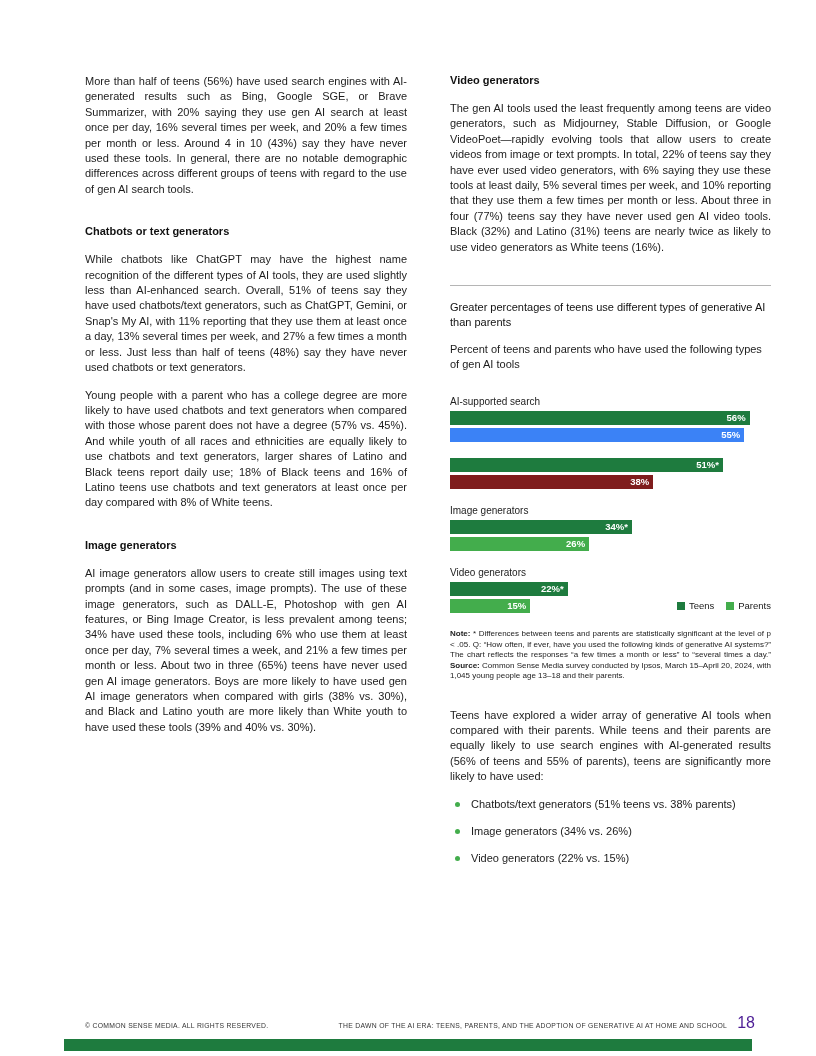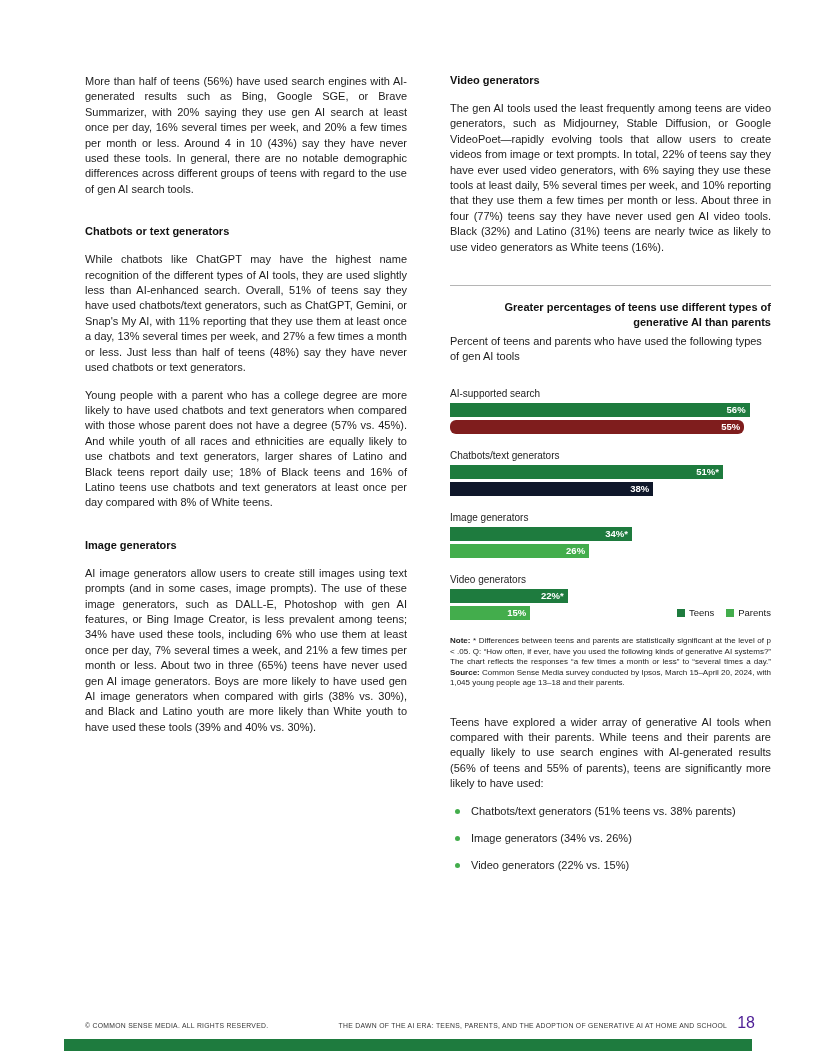--- a/index.html
+++ b/index.html
@@ -33,25 +33,24 @@
   h3.section.first { margin-top: 0; }
 
   
   .chart-divider {
     border: none;
     border-top: 1px solid #b5b5b5;
     margin: 30px 0 14px 0;
   }
   .chart-title {
     font-size: 11px;
-    font-weight: bold;
+    font-weight: normal;
     line-height: 15px;
     color: #111;
-    margin-bottom: 4px;
-    text-align: right;
+    margin-bottom: 12px;
   }
   .chart-subtitle {
     font-size: 11px;
     line-height: 15px;
     margin-bottom: 10px;
   }
   .bars { position: relative; margin-top: 24px; }
   .bar-group { margin-bottom: 16px; }
   .bar-group:last-child { margin-bottom: 0; }
   .bar-category {
@@ -169,27 +168,26 @@
     <div class="chart">
       <hr class="chart-divider">
       <div class="chart-title">Greater percentages of teens use different types of generative AI than parents</div>
       <div class="chart-subtitle">Percent of teens and parents who have used the following types of gen AI tools</div>
 
       <div class="bars">
 
         <div class="bar-group">
           <div class="bar-category">AI-supported search</div>
           <div class="bar teens" style="width: 93.3333%; background: rgb(30, 123, 62);"><span>56%</span></div>
-          <div class="bar parents" style="width: 91.6667%; background: #7f1d1d; border-radius: 6px;"><span>55%</span></div>
-        </div>
-
-        <div class="bar-group">
-          <div class="bar-category">Chatbots/text generators</div>
+          <div class="bar parents" style="width: 91.6667%; background: #3b82f6;"><span>55%</span></div>
+        </div>
+
+        <div class="bar-group">
           <div class="bar teens" style="width: 85%; background: rgb(30, 123, 62);"><span>51%*</span></div>
-          <div class="bar parents" style="width: 63.3333%; background: #0f172a; padding-left: 28px;"><span>38%</span></div>
+          <div class="bar parents" style="width: 63.3333%; background: #7f1d1d; padding-left: 28px;"><span>38%</span></div>
         </div>
 
         <div class="bar-group">
           <div class="bar-category">Image generators</div>
           <div class="bar teens" style="width: 56.6667%; background: rgb(30, 123, 62);"><span>34%*</span></div>
           <div class="bar parents" style="width: 43.3333%; background: rgb(67, 173, 76);"><span>26%</span></div>
         </div>
 
         <div class="bar-group">
           <div class="bar-category">Video generators</div>

